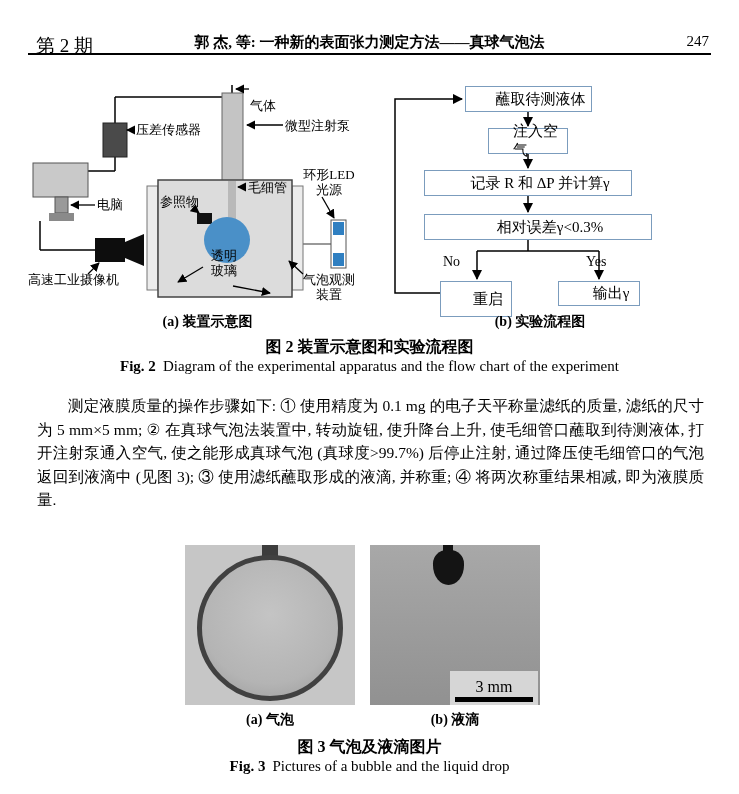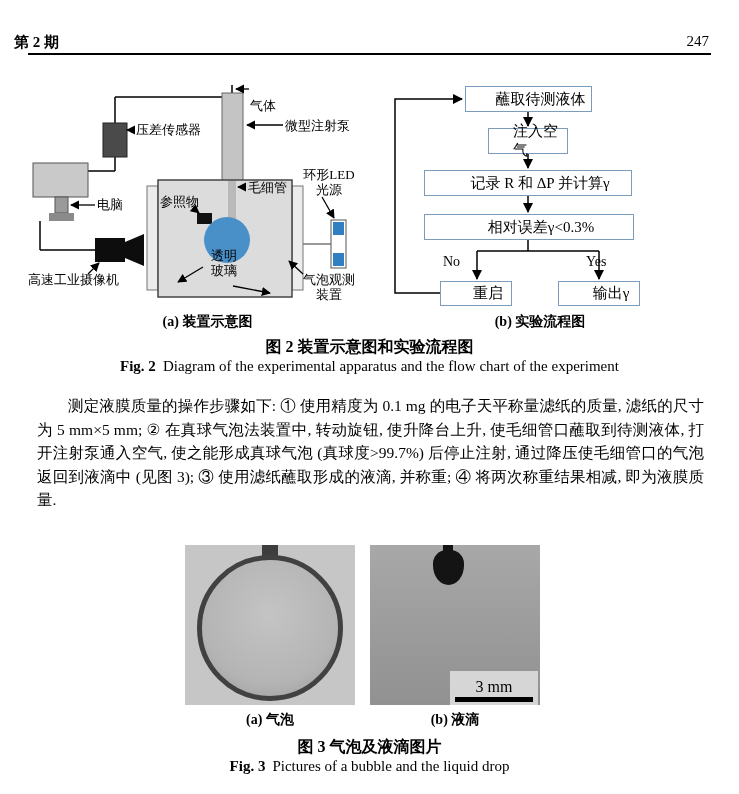--- a/index.html
+++ b/index.html
@@ -1,21 +1,21 @@
 <!DOCTYPE html>
 <html style="--flow-border: #7b9cbd; --bubble-color: #4a90c8; --led-blue: #2f7fc1;"><head>
 <meta charset="utf-8">
 <style>
   * { margin:0; padding:0; box-sizing:border-box; }
   html,body { background:#fff; }
   body { width:739px; height:794px; overflow:hidden; font-family:"Liberation Serif","DejaVu Serif",serif; color:#000; }
   .page { position:relative; width:739px; height:794px; background:#fff; }
   .abs { position:absolute; }
 
-  .header-issue { left:14px; top:33px; font-weight:bold; font-size:15px; }
+  .header-issue { left:36px; top:33px; font-weight:normal; font-size:19px; }
   .header-title { left:0; right:0; top:33px; text-align:center; font-weight:bold; font-size:15px; }
   .header-page  { right:30px; top:33px; font-size:15px; }
   .header-rule  { left:28px; right:28px; top:53px; height:2px; background:#000; }
 
   .fig2 { left:0; top:80px; width:739px; height:260px; }
   .fig2 svg { position:absolute; left:0; top:0; }
   .dlabel { position:absolute; font-size:13px; line-height:15px; white-space:pre-line; }
   .dlabel.ctr { text-align:center; }
   .flowbox { position:absolute; border:1.5px solid var(--flow-border,#7b9cbd); background:#fff;
              display:flex; align-items:center; justify-content:center; font-size:15px;padding-left:24px; }
@@ -46,20 +46,21 @@
   .scale-bar { height:5px; background:#000; margin:0 5px 3px 5px; }
   .photo-cap { position:absolute; top:168px; width:170px; text-align:center; font-size:14px; font-weight:bold; }
   .cap-a { left:185px; } .cap-b { left:370px; }
 </style>
 </head>
 <body>
 
 <div class="page">
 
   <div class="abs header-issue">第 2 期</div>
+  <div class="abs header-title">郭  杰, 等: 一种新的表面张力测定方法——真球气泡法</div>
   <div class="abs header-page">247</div>
   <div class="abs header-rule"></div>
 
   <div class="abs fig2">
     <svg width="739" height="260">
       <defs>
         <marker id="arr" viewBox="0 0 10 10" refX="9" refY="5" markerWidth="7" markerHeight="7" orient="auto-start-reverse">
           <path d="M0,0 L10,5 L0,10 z" fill="#000"></path>
         </marker>
       </defs>
@@ -122,22 +123,22 @@
     <div class="dlabel" style="left:160px; top:114px;">参照物</div>
     <div class="dlabel ctr" style="left:206px; top:168px; width:36px;">透明
 玻璃</div>
     <div class="dlabel" style="left:28px;  top:192px;">高速工业摄像机</div>
     <div class="dlabel ctr" style="left:300px; top:192px; width:58px;">气泡观测
 装置</div>
 
     <div class="flowbox" style="left:465px; top:6px;   width:127px; height:26px;">蘸取待测液体</div>
     <div class="flowbox" style="left:488px; top:48px;  width:80px;  height:26px;">注入空气</div>
     <div class="flowbox" style="left:424px; top:90px;  width:208px; height:26px;">记录 R 和 ΔP 并计算γ</div>
-    <div class="flowbox" style="left:424px; top:134px; width:210px; height:26px;">相对误差γ&lt;0.3%</div>
-    <div class="flowbox" style="left:440px; top:201px; width:72px;  height:25px;">重启</div>
+    <div class="flowbox" style="left:424px; top:134px; width:228px; height:26px;">相对误差γ&lt;0.3%</div>
+    <div class="flowbox" style="left:440px; top:201px; width:72px;  height:36px;">重启</div>
     <div class="flowbox" style="left:558px; top:201px; width:82px;  height:25px;">输出γ</div>
     <div class="flowtag" style="left:443px; top:174px;">No</div>
     <div class="flowtag" style="left:586px; top:174px;">Yes</div>
 
     <div class="subcap" style="left:125px; top:233px; width:165px;">(a) 装置示意图</div>
     <div class="subcap" style="left:460px; top:233px; width:160px;">(b) 实验流程图</div>
   </div>
 
   <div class="abs figcap-cn" style="top:337px;">图 2  装置示意图和实验流程图</div>
   <div class="abs figcap-en" style="top:358px;">

